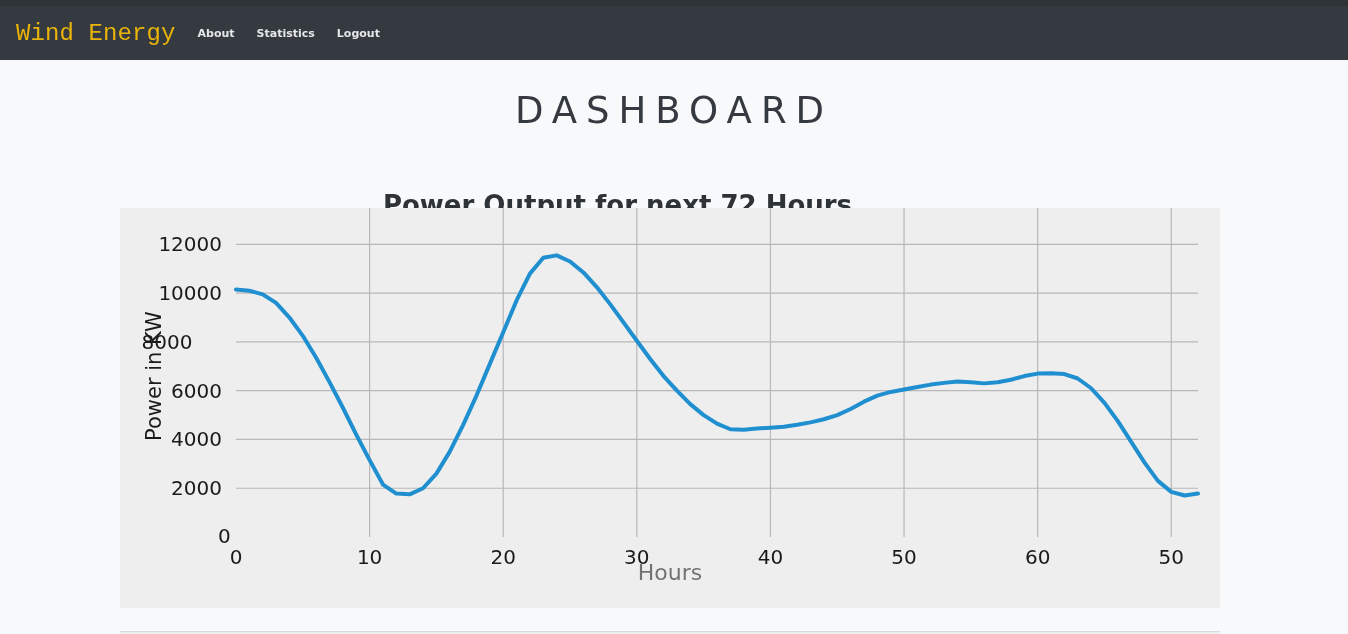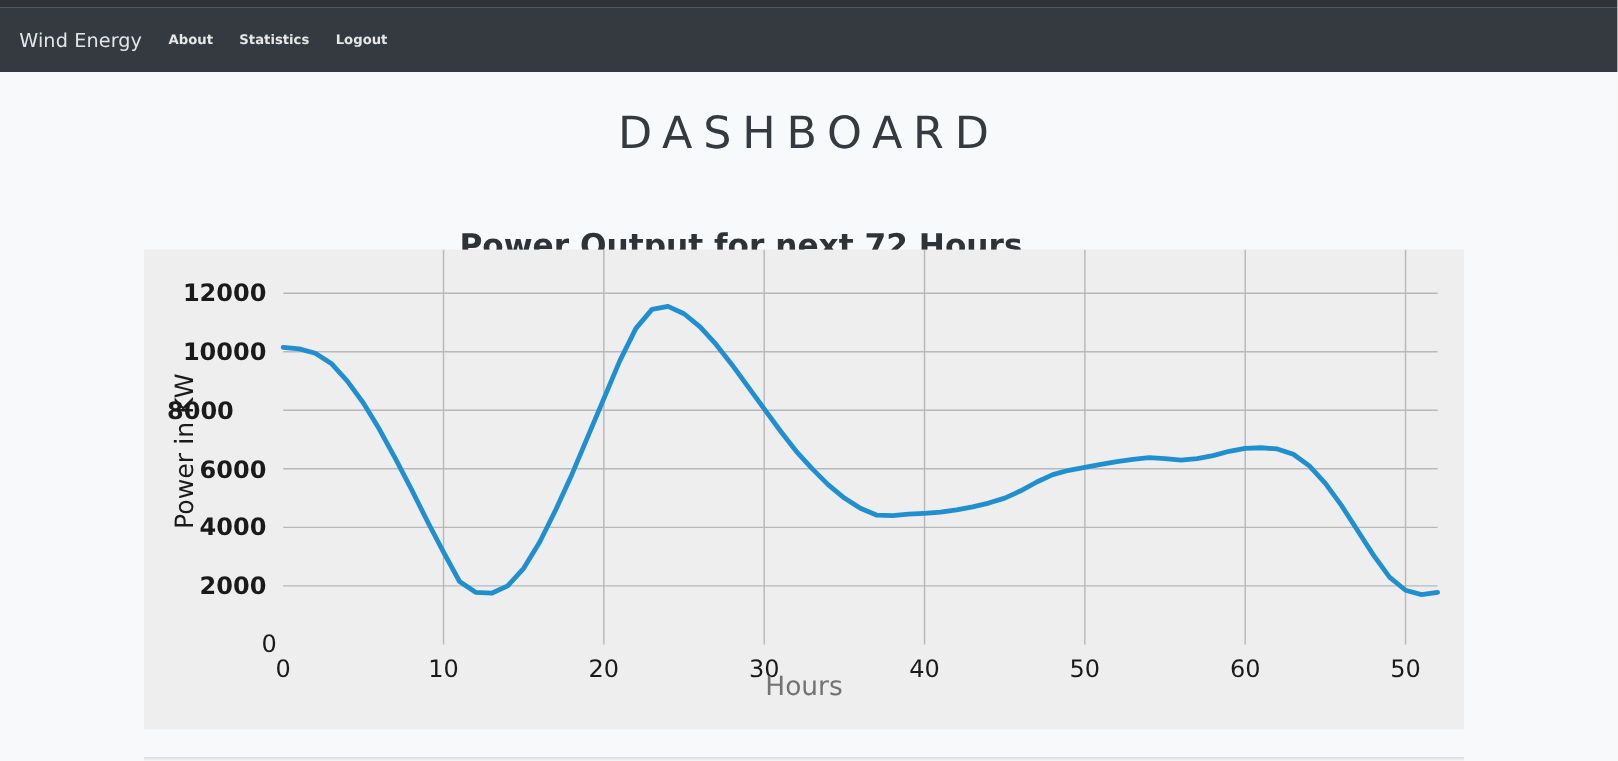--- a/index.html
+++ b/index.html
@@ -27,27 +27,28 @@
   
   .navbar {
     position: absolute; left: 0; top: 6px;
     width: 1348px; height: 54px;
     background: #343a40;
     display: flex;
     align-items: center;
     padding-left: 16px;
   }
   .brand {
-    color: #e5e5e5;
-    font-size: 16px;
+    color: #eab308;
+    font-size: 24px;
     font-weight: 400;
     letter-spacing: .1px;
     margin-right: 22px;
     white-space: nowrap;
     cursor: pointer;
+    font-family: Liberation Mono, monospace;
   }
   .nav-links {
     display: flex;
     align-items: center;
     gap: 22px;
   }
   .nav-link {
     color: #e6e7e8;
     font-size: 11px;
     font-weight: 700;
@@ -110,21 +111,20 @@
   }
 
   .ytick {
     position: absolute;
     right: 0;
     width: 110px;
     text-align: right;
     font-size: 20px;
     color: #1a1a1a;
     line-height: 20px;
-    font-weight: bold;
   }
   .xtick {
     position: absolute;
     width: 60px;
     text-align: center;
     font-size: 20px;
     color: #1a1a1a;
     line-height: 20px;
   }
   .origin-zero {

